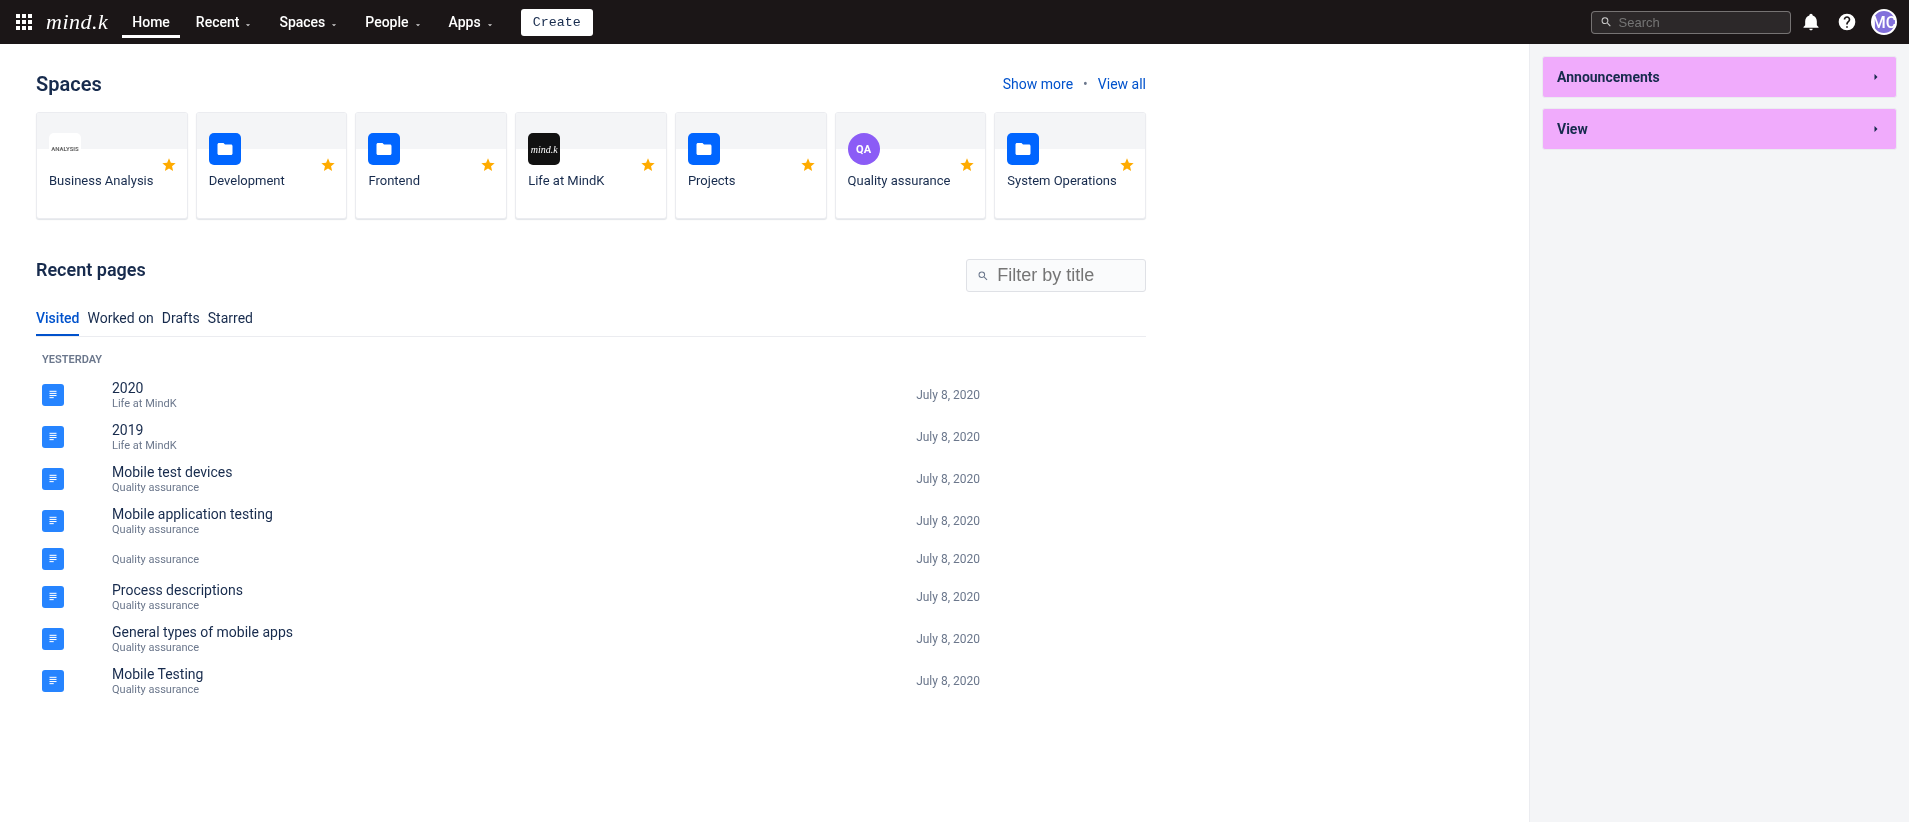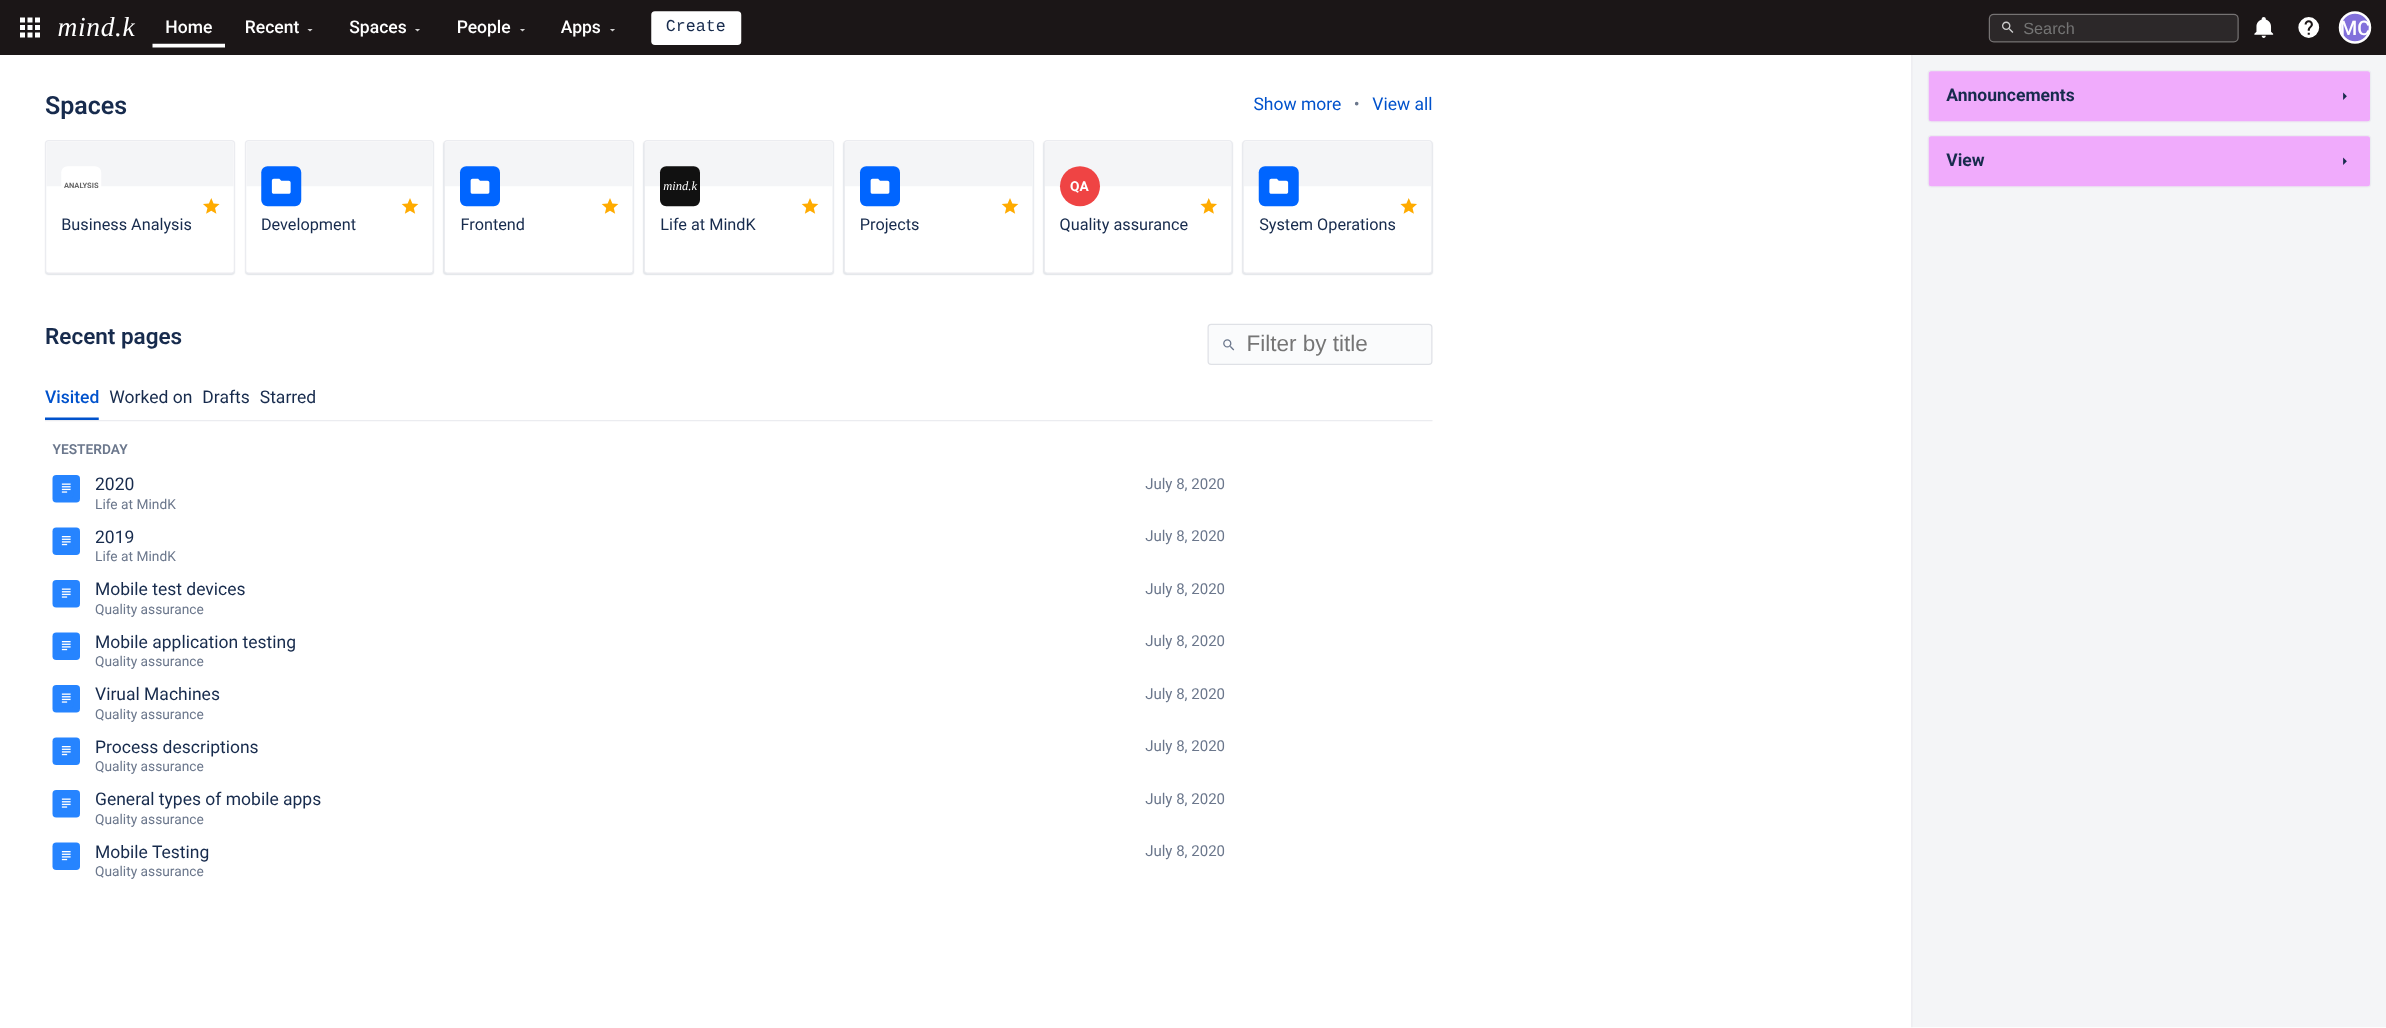--- a/index.html
+++ b/index.html
@@ -132,21 +132,21 @@
 }
 .space-icon {
   width:32px; height:32px;
   position:absolute;
   left:12px; top:20px;
   border-radius:5px;
   display:flex; align-items:center; justify-content:center;
 }
 .space-icon.blue { background:#0065FF; }
 .space-icon.dark { background:#111; }
-.space-icon.qa { background:#ef4444; }
+.space-icon.qa { background:#8b5cf6; }
 .space-icon.analysis { background:#fff; }
 .space-icon svg { width:18px; height:18px; fill:#fff;}
 .space-icon.qa span { color:#fff; font-weight:700; font-size:11px;}
 .space-icon.analysis span { font-size:6px; color:#666; font-weight:700; line-height:1;}
 .star-icon {
   position:absolute; right:10px; top:44px;
   width:16px; height:16px;
 }
 .star-icon svg { width:16px; height:16px; fill:#FFAB00;}
 .space-card-body { padding: 24px 12px 30px 12px;}
@@ -172,23 +172,24 @@
   cursor:pointer;
 }
 .tab.active { color:#0052CC; border-bottom:2px solid #0052CC; font-weight:500;}
 
 .group-label {
   font-size:11px; color:#6B778C; font-weight:600;
   margin: 16px 0 8px 6px;
   text-transform:uppercase;
 }
 .page-row {
-  display:flex; 
+  display:flex; align-items:center;
   padding: 6px 6px;
   cursor:pointer;
+  gap:36px;
 }
 .page-icon {
   width:22px; height:22px;
   background:#2684FF;
   border-radius:3px;
   display:flex; align-items:center; justify-content:center;
   margin-right:12px;
   flex-shrink:0;
 }
 .page-icon svg { width:12px; height:14px; fill:#fff;}
@@ -475,21 +476,20 @@
               <div class="page-icon">
                 <svg viewBox="0 0 16 20">
                   <rect x="0" y="0" width="16" height="20" rx="2" fill="#2684FF"></rect>
                   <rect x="3" y="4" width="10" height="1.5" fill="#fff"></rect>
                   <rect x="3" y="7" width="10" height="1.5" fill="#fff"></rect>
                   <rect x="3" y="10" width="10" height="1.5" fill="#fff"></rect>
                   <rect x="3" y="13" width="6" height="1.5" fill="#fff"></rect>
                 </svg>
               </div>
               <div class="page-text">
-                <div class="page-title">Virual Machines</div>
                 <div class="page-space">Quality assurance</div>
               </div>
               <div class="page-date">July 8, 2020</div>
             </div>
             <div class="page-row">
               <div class="page-icon">
                 <svg viewBox="0 0 16 20">
                   <rect x="0" y="0" width="16" height="20" rx="2" fill="#2684FF"></rect>
                   <rect x="3" y="4" width="10" height="1.5" fill="#fff"></rect>
                   <rect x="3" y="7" width="10" height="1.5" fill="#fff"></rect>

